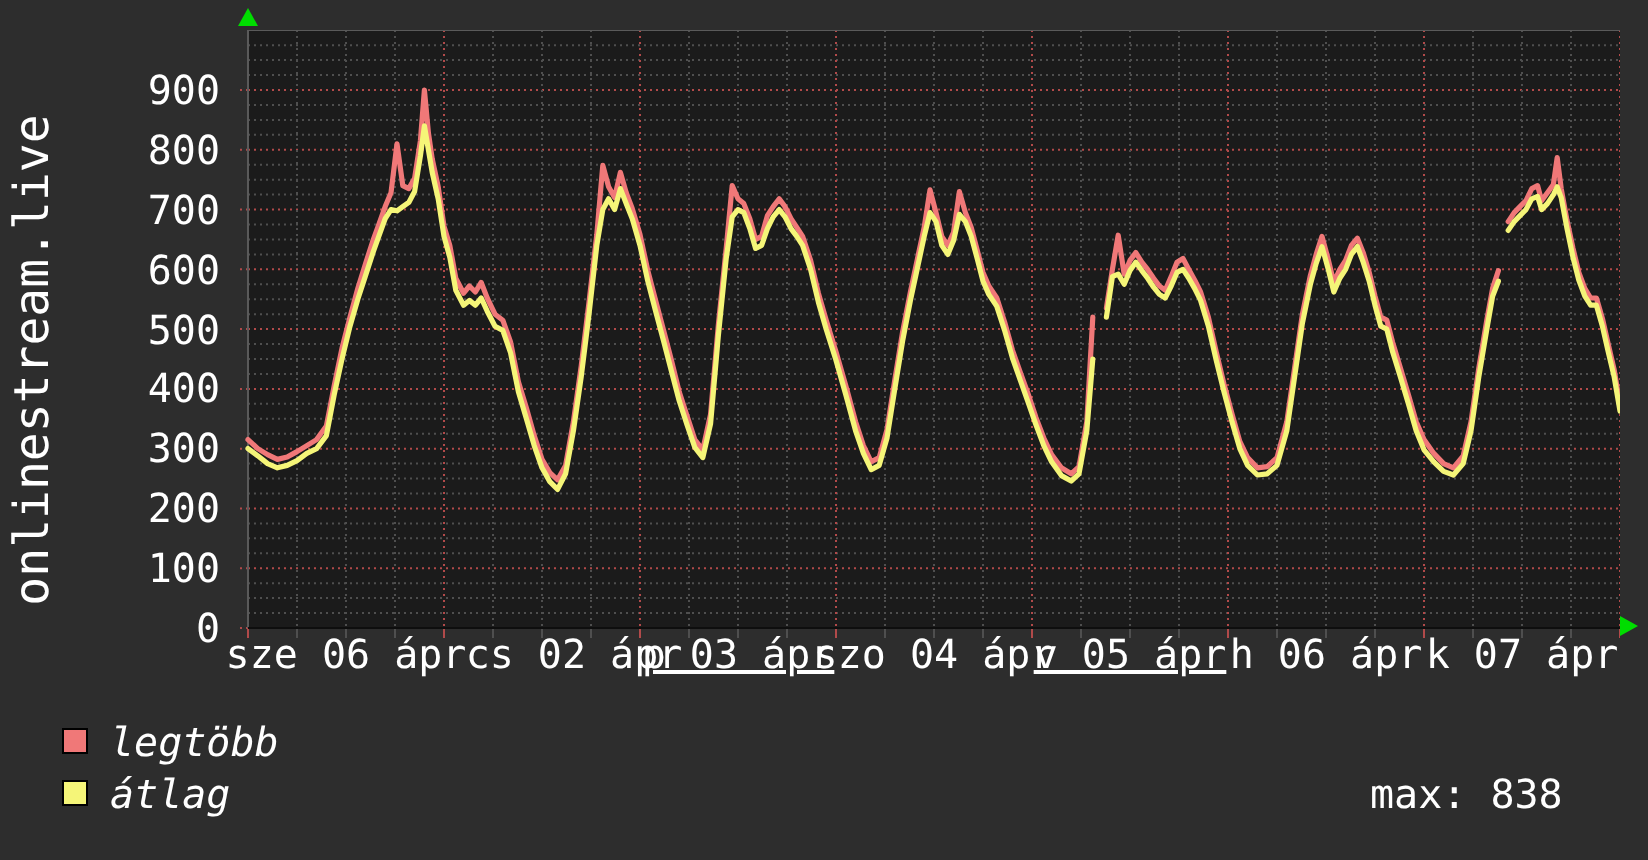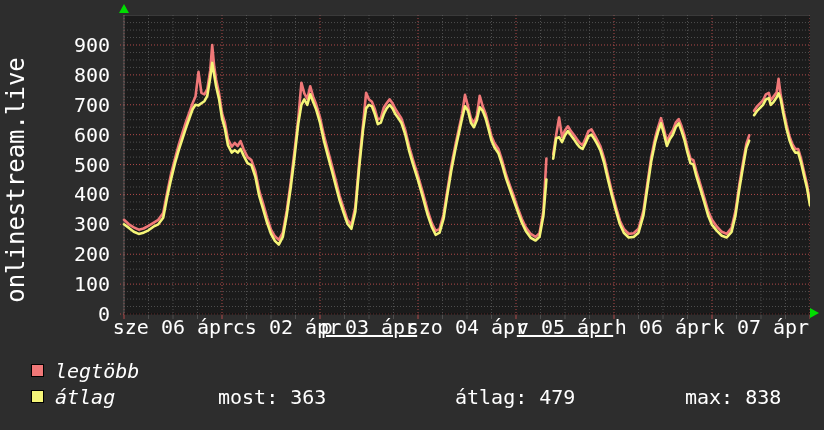--- a/index.html
+++ b/index.html
@@ -199,17 +199,15 @@
 
   <div class="legend-row" id="legend-row-0">
     <span class="legend-chip" id="chip-0" style="background: rgb(240, 120, 120);"></span>
     <span class="legend-text">legtöbb</span>
   </div>
   <div class="legend-row" id="legend-row-1">
     <span class="legend-chip" id="chip-1" style="background: rgb(245, 245, 120);"></span>
     <span class="legend-text">átlag</span>
   </div>
 
-  <span class="stat" id="stat-most">most: 363</span>
-  <span class="stat" id="stat-atlag">átlag: 479</span>
   <span class="stat" id="stat-max">max: 838</span>
 
 </div>
 
 </body></html>

